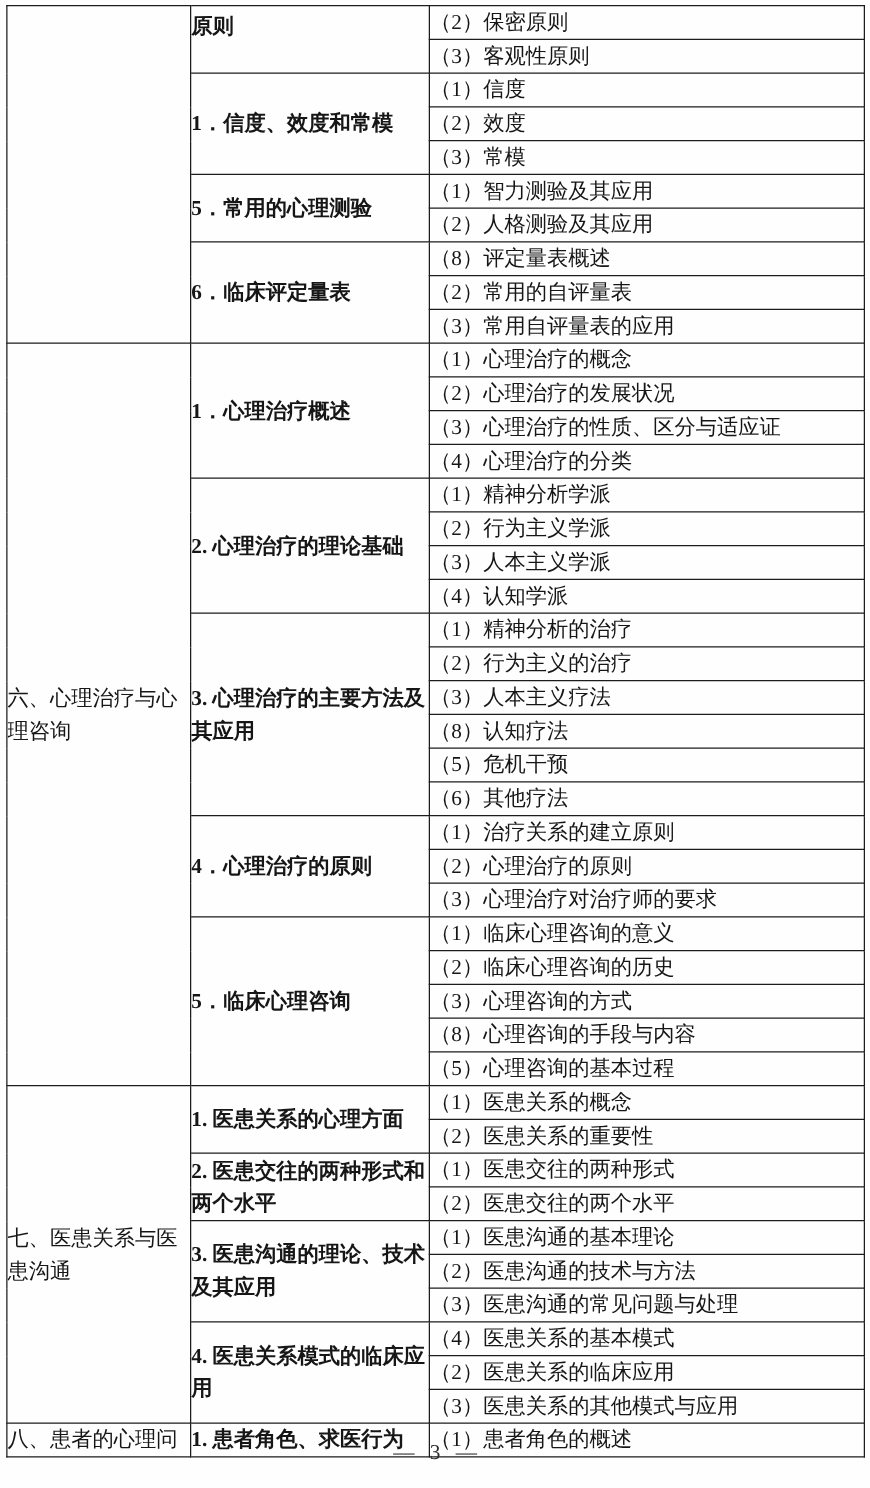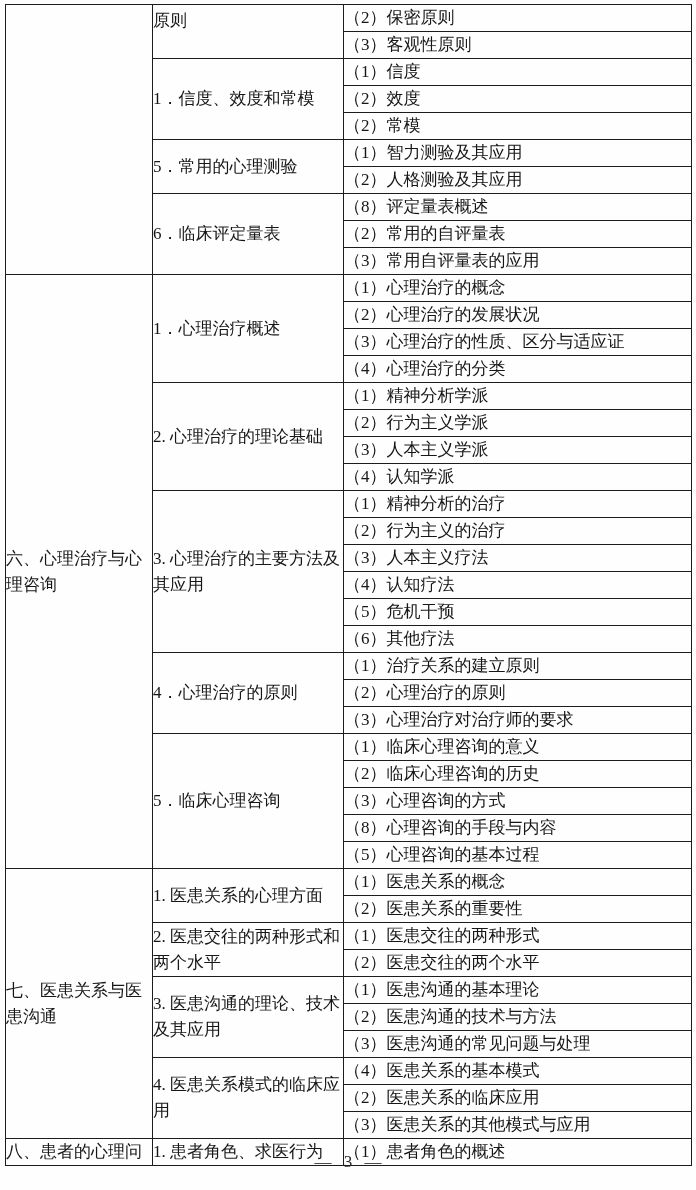--- a/index.html
+++ b/index.html
@@ -15,21 +15,21 @@
     border:1.5px solid #1c1c1c;
   }
   table.syllabus tr{height:26.55px;}
   table.syllabus td{
     border:1px solid #1c1c1c;
     font-size:17px;line-height:26px;
     padding:0;overflow:hidden;
     vertical-align:middle;
   }
   td.c1{padding:0 4px 0 6px;}
-  td.c2{padding:0 4px 0 6px;}
+  td.c2{padding:0 4px 0 6px;font-weight:bold;}
   td.c2.cont{vertical-align:top;padding-top:3px;}
   td.c3{padding:0 4px 0 12px;white-space:nowrap;margin-top:43px;}
   .page-number{
     position:absolute;top:1152px;left:0;right:0;
     text-align:center;font-size:17px;color:#2a2a2a;word-spacing:8px;
   }
 </style>
 </head>
 <body>
 
@@ -52,21 +52,21 @@
           <td class="c3">（3）客观性原则</td>
         </tr>
       <tr>
         <td class="c2" rowspan="3">1．信度、效度和常模</td>
         <td class="c3">（1）信度</td>
       </tr>
       <tr>
           <td class="c3">（2）效度</td>
         </tr>
       <tr>
-          <td class="c3">（2）常模</td>
+          <td class="c3">（3）常模</td>
         </tr>
       <tr>
         <td class="c2" rowspan="2">5．常用的心理测验</td>
         <td class="c3">（1）智力测验及其应用</td>
       </tr>
       <tr>
           <td class="c3">（2）人格测验及其应用</td>
         </tr>
       <tr>
         <td class="c2" rowspan="3">6．临床评定量表</td>
@@ -110,21 +110,21 @@
         <td class="c2" rowspan="6">3. 心理治疗的主要方法及其应用</td>
         <td class="c3">（1）精神分析的治疗</td>
       </tr>
       <tr>
           <td class="c3">（2）行为主义的治疗</td>
         </tr>
       <tr>
           <td class="c3">（3）人本主义疗法</td>
         </tr>
       <tr>
-          <td class="c3">（4）认知疗法</td>
+          <td class="c3">（8）认知疗法</td>
         </tr>
       <tr>
           <td class="c3">（5）危机干预</td>
         </tr>
       <tr>
           <td class="c3">（6）其他疗法</td>
         </tr>
       <tr>
         <td class="c2" rowspan="3">4．心理治疗的原则</td>
         <td class="c3">（1）治疗关系的建立原则</td>

